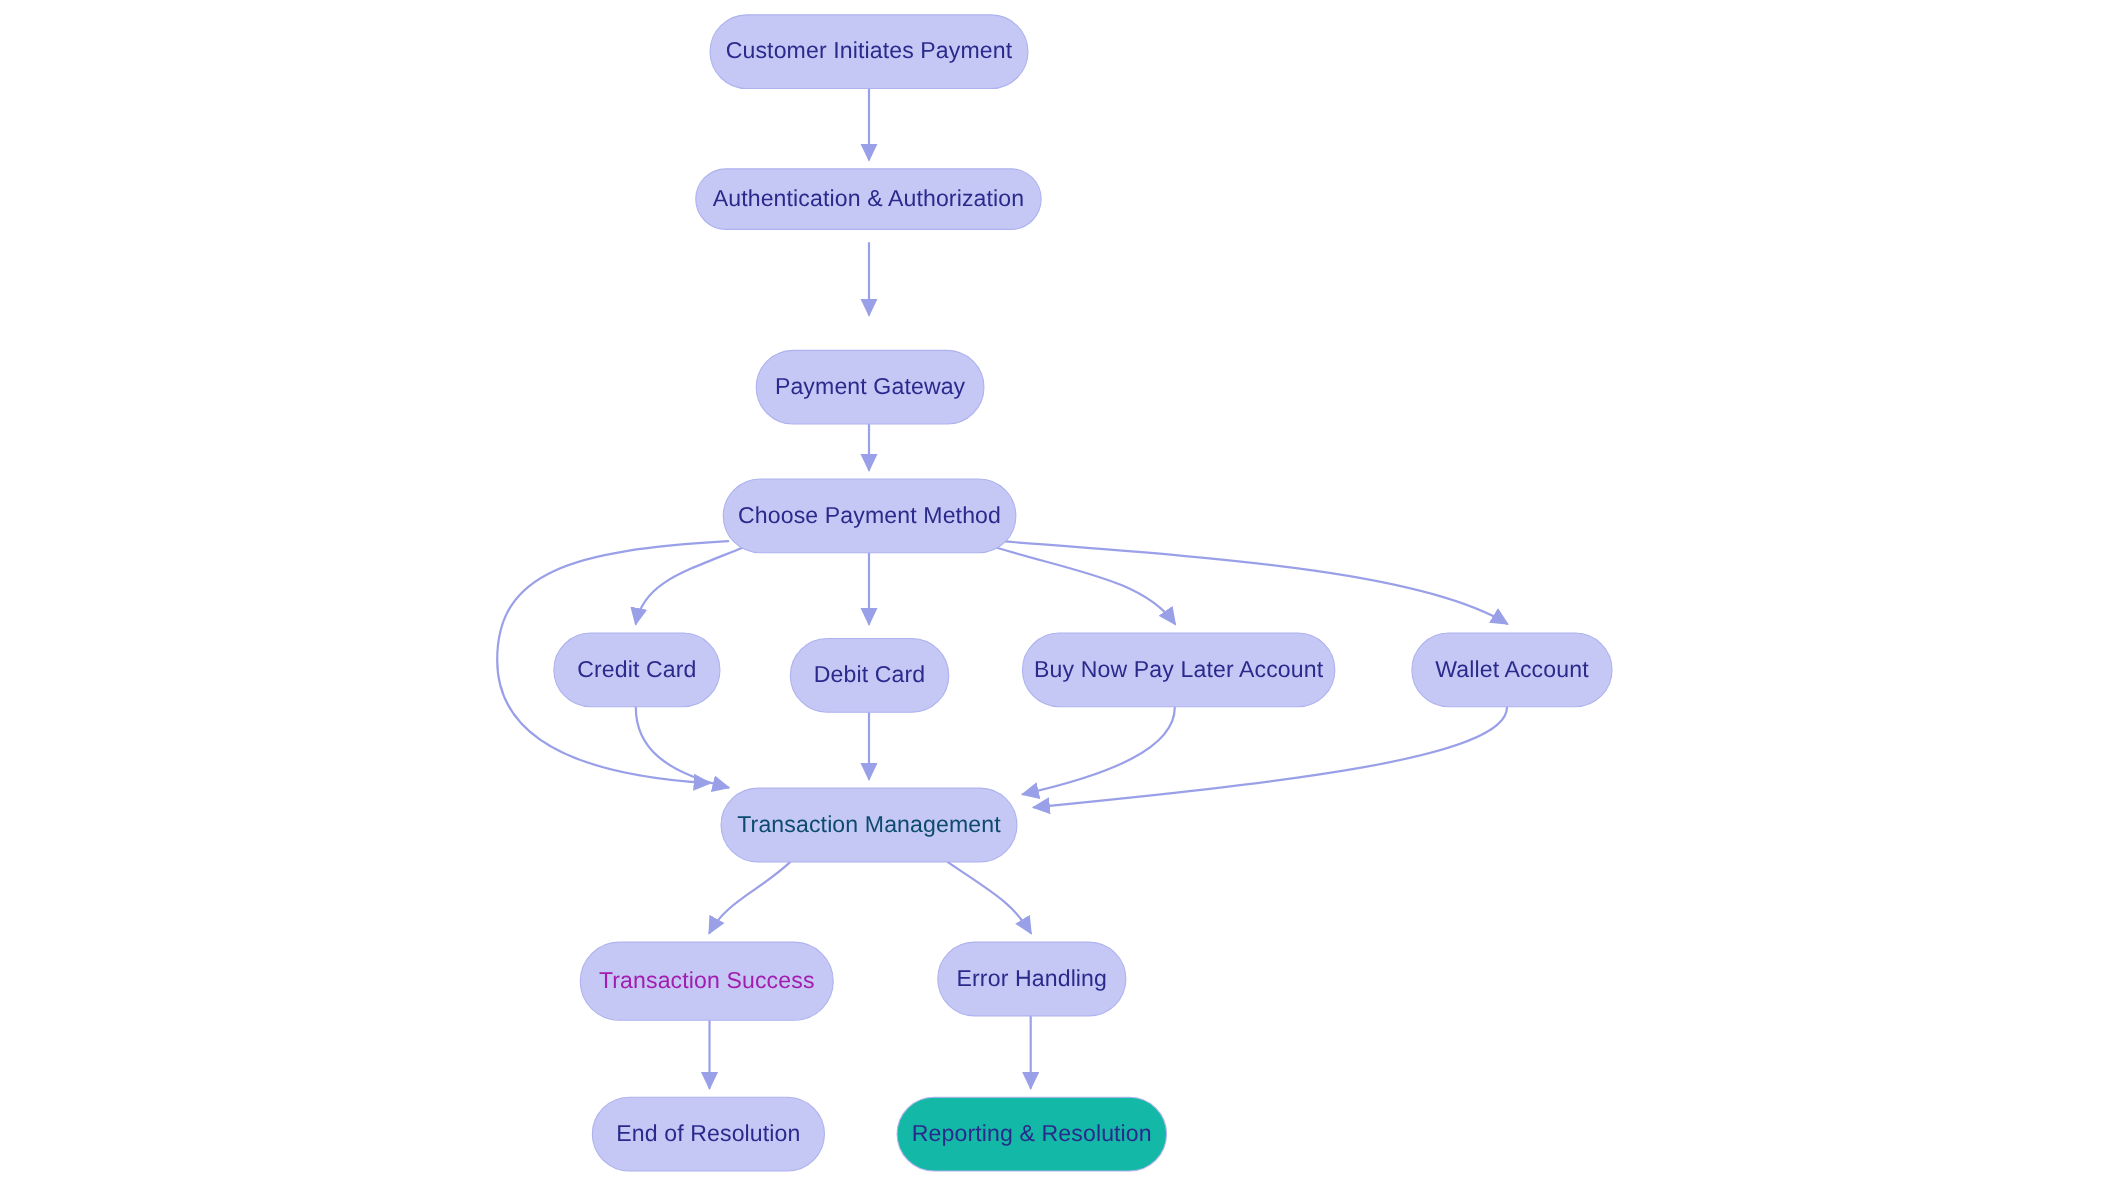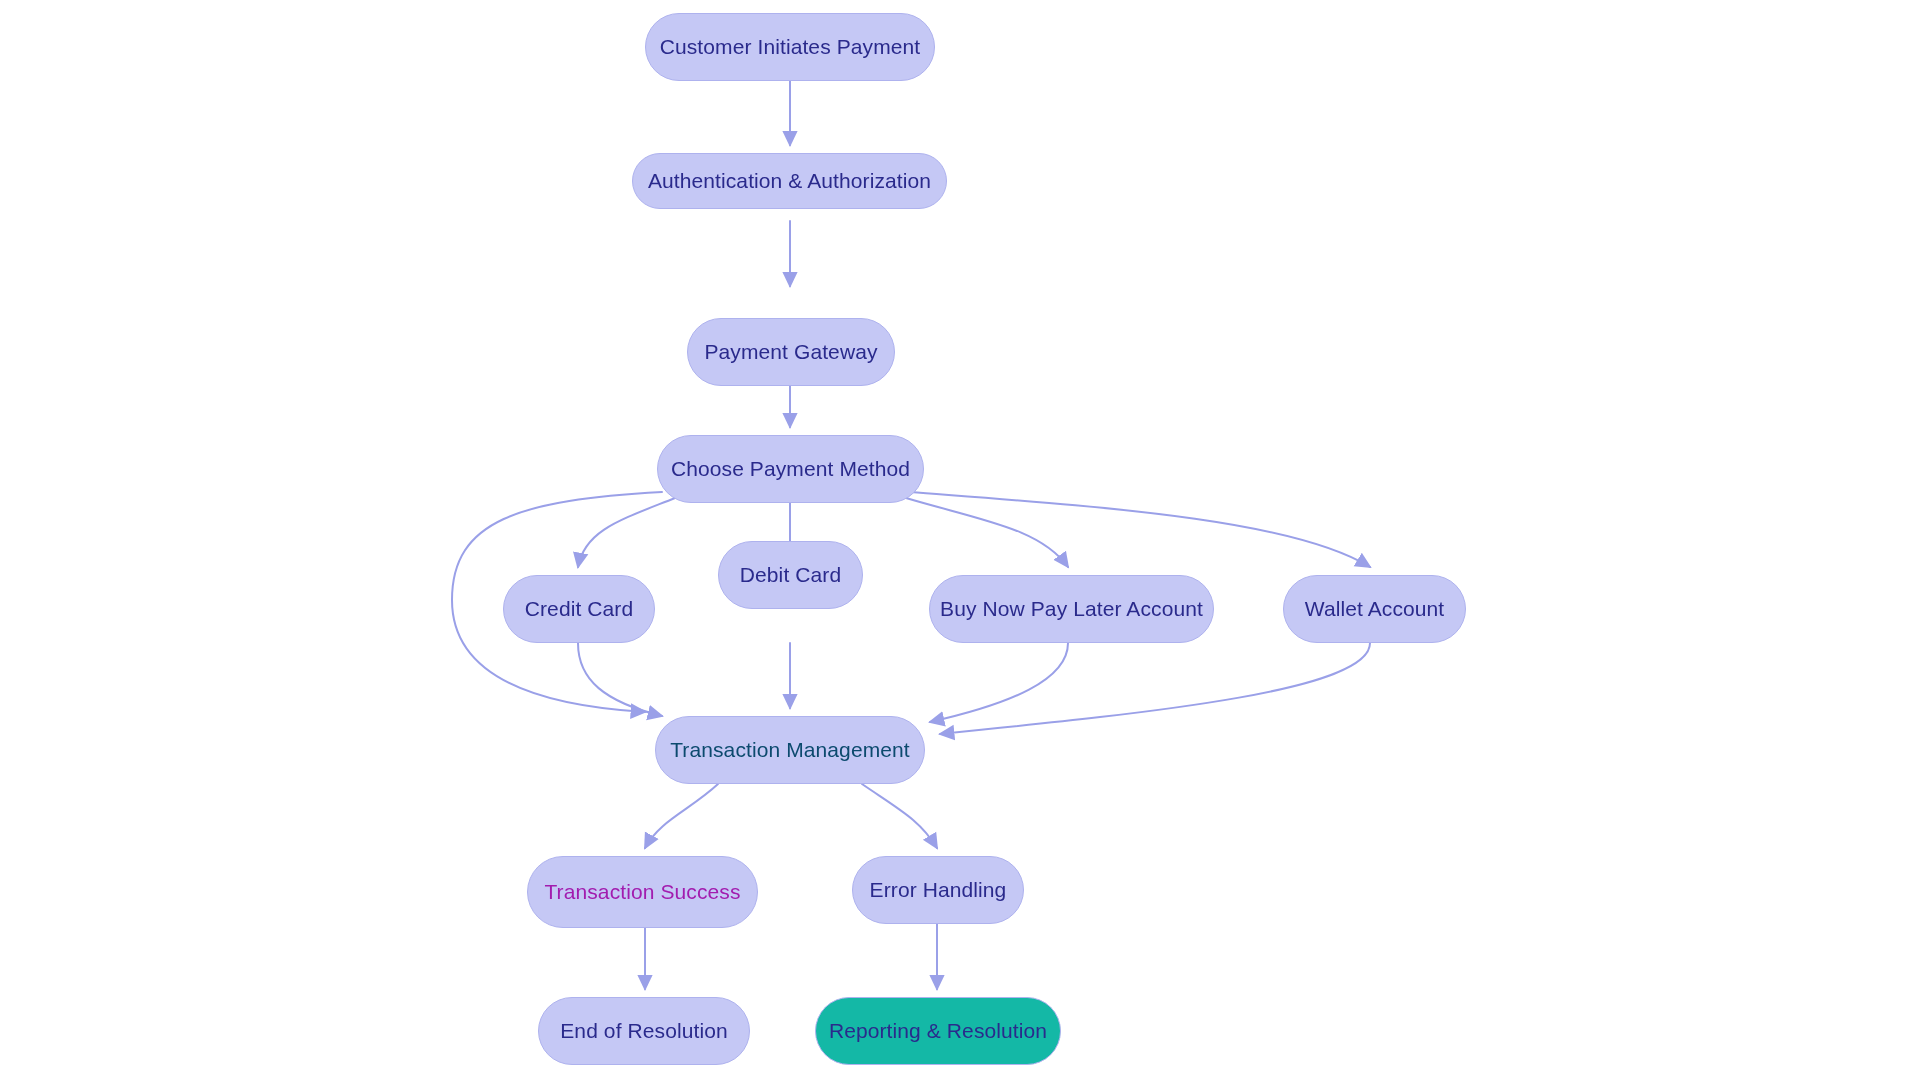--- a/index.html
+++ b/index.html
@@ -90,21 +90,21 @@
       </div>
       <div class="node" style="left: 687px; top: 294px; width: 208px; height: 68px; background: rgb(197, 200, 245); border-color: rgb(174, 178, 238); color: rgb(42, 42, 140); margin-top: 24px;">
         <span class="node-label">Payment Gateway</span>
       </div>
       <div class="node" style="left: 657px; top: 435px; width: 267px; height: 68px; background: rgb(197, 200, 245); border-color: rgb(174, 178, 238); color: rgb(42, 42, 140);">
         <span class="node-label">Choose Payment Method</span>
       </div>
       <div class="node" style="left: 503px; top: 575px; width: 152px; height: 68px; background: rgb(197, 200, 245); border-color: rgb(174, 178, 238); color: rgb(42, 42, 140);">
         <span class="node-label">Credit Card</span>
       </div>
-      <div class="node" style="left: 718px; top: 541px; width: 145px; height: 68px; background: rgb(197, 200, 245); border-color: rgb(174, 178, 238); color: rgb(42, 42, 140);">
+      <div class="node" style="left: 718px; top: 580px; width: 145px; height: 68px; background: rgb(197, 200, 245); border-color: rgb(174, 178, 238); color: rgb(42, 42, 140);">
         <span class="node-label">Debit Card</span>
       </div>
       <div class="node" style="left: 929px; top: 575px; width: 285px; height: 68px; background: rgb(197, 200, 245); border-color: rgb(174, 178, 238); color: rgb(42, 42, 140);">
         <span class="node-label">Buy Now Pay Later Account</span>
       </div>
       <div class="node" style="left: 1283px; top: 575px; width: 183px; height: 68px; background: rgb(197, 200, 245); border-color: rgb(174, 178, 238); color: rgb(42, 42, 140); align-items: center;">
         <span class="node-label">Wallet Account</span>
       </div>
       <div class="node" style="left: 655px; top: 716px; width: 270px; height: 68px; background: rgb(197, 200, 245); border-color: rgb(174, 178, 238); color: #0c4a6e;">
         <span class="node-label">Transaction Management</span>

